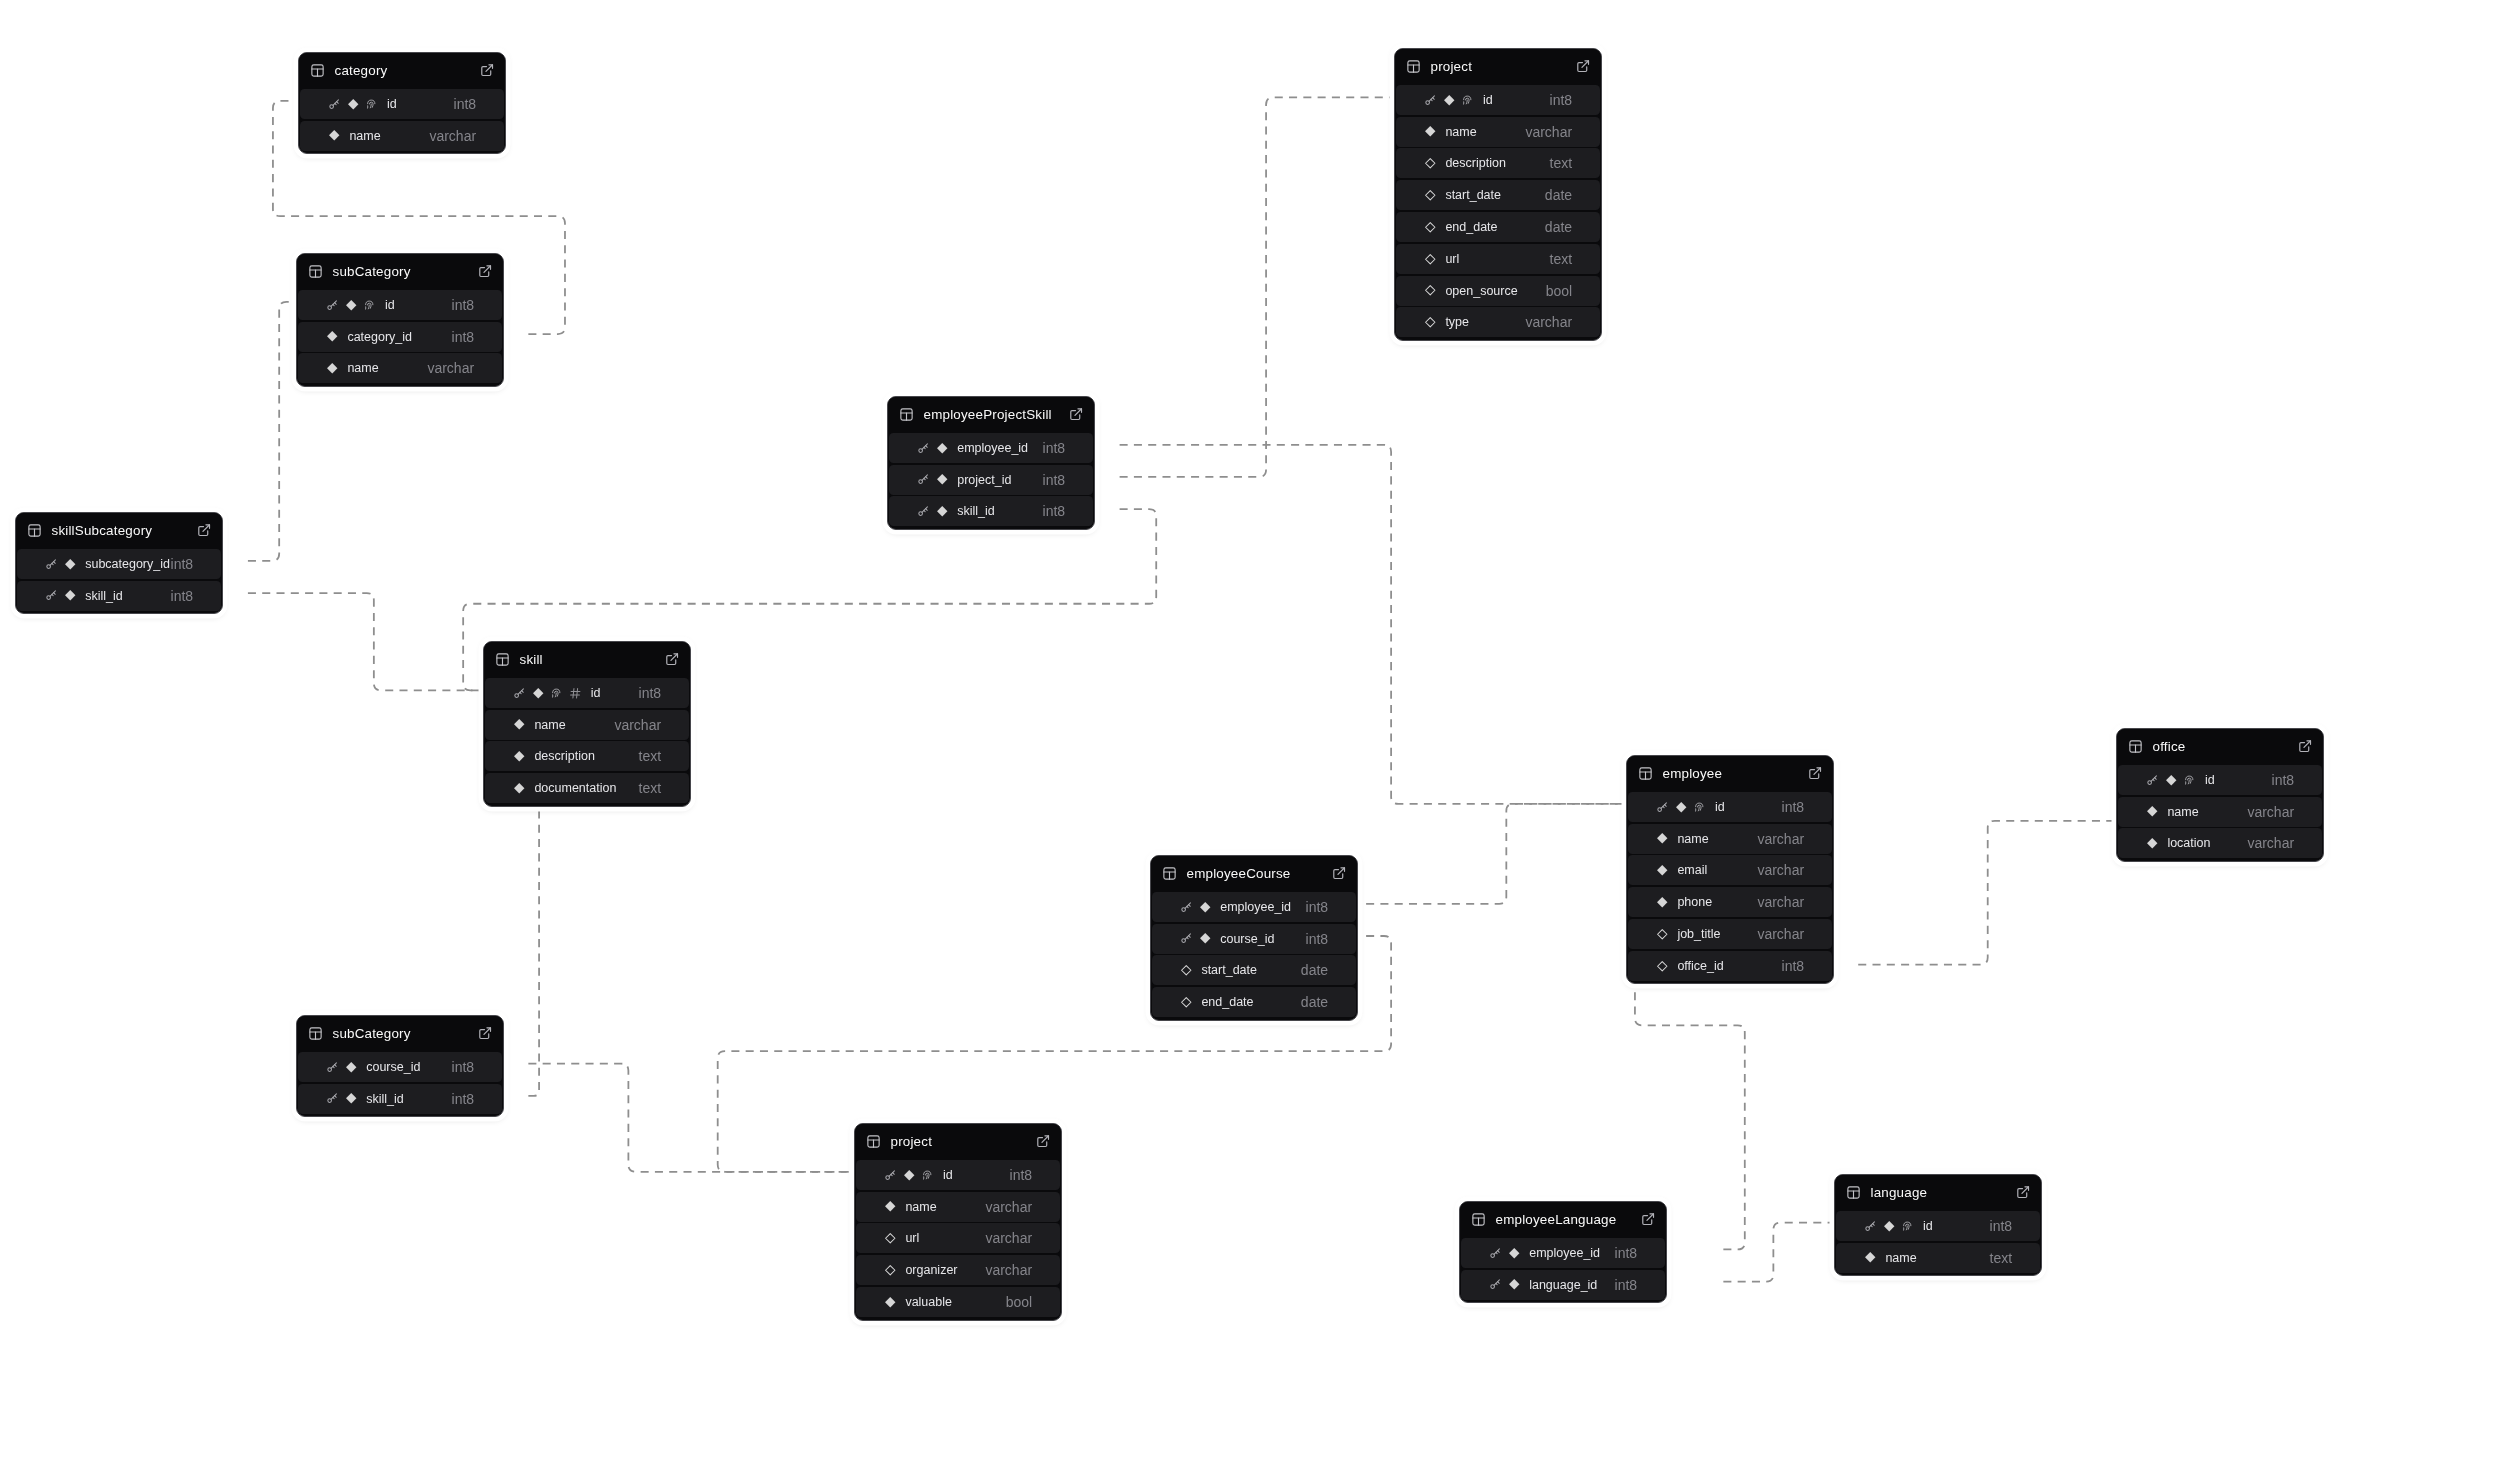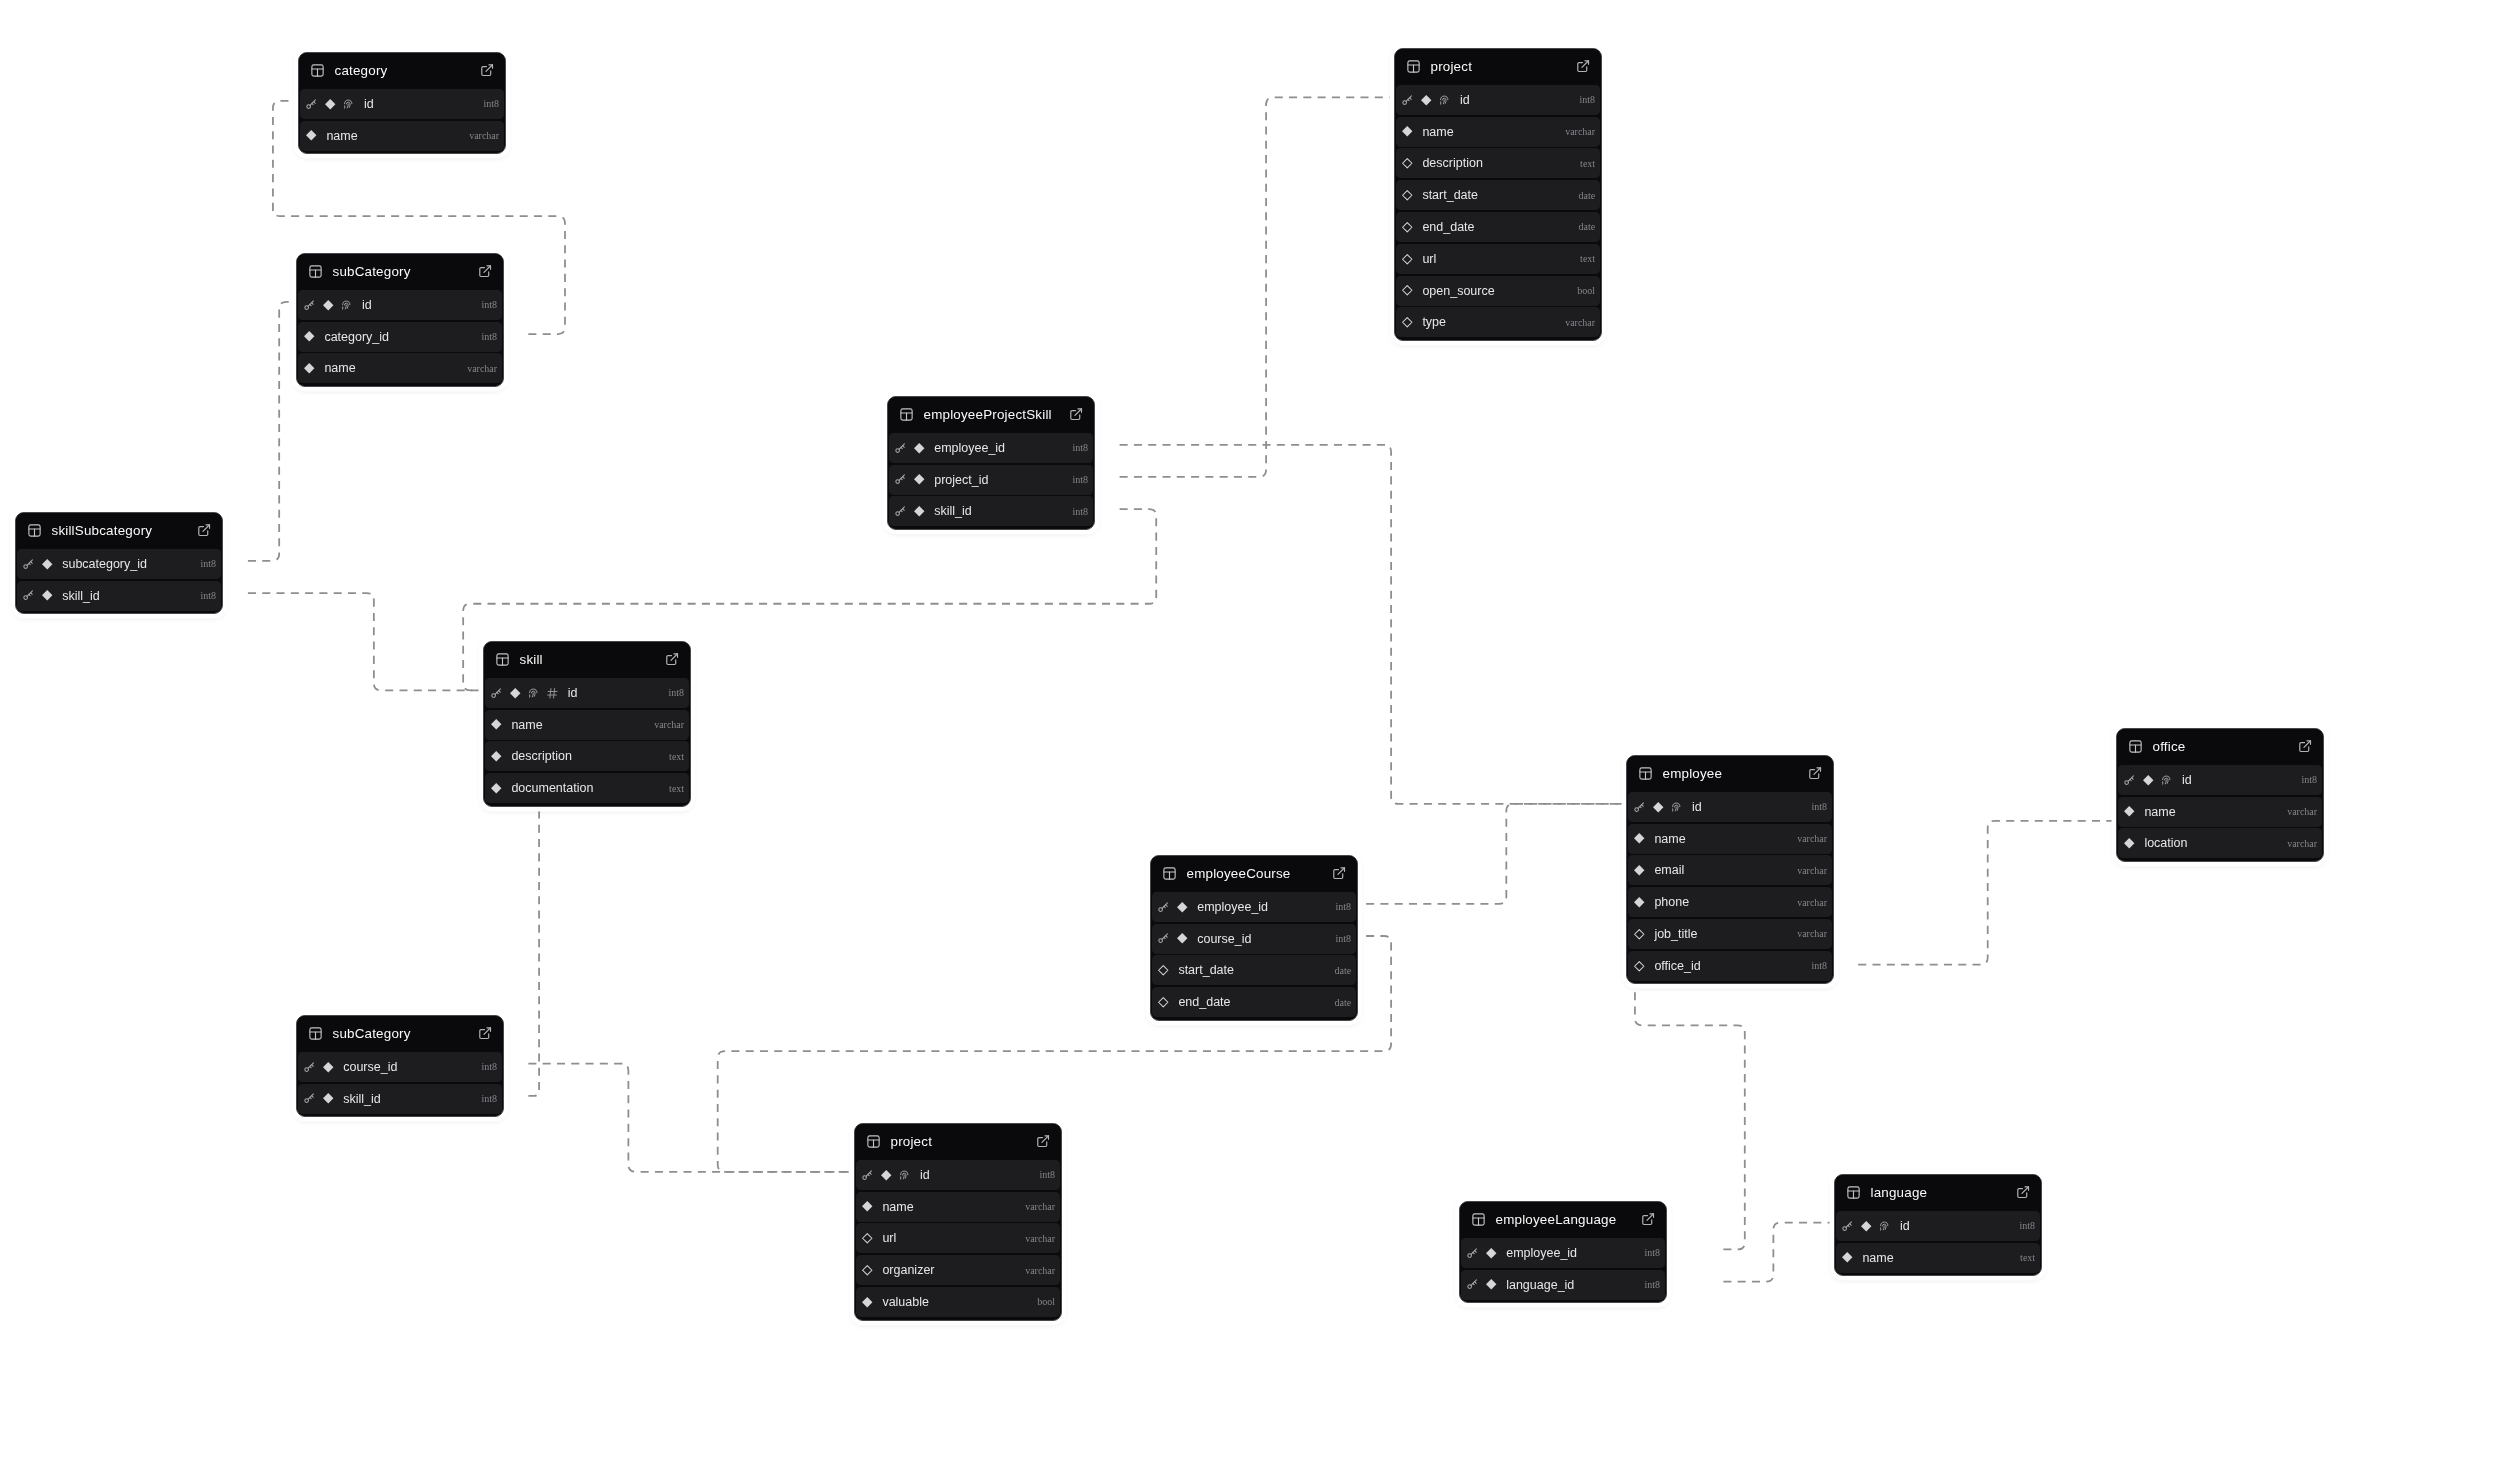--- a/index.html
+++ b/index.html
@@ -19,26 +19,26 @@
   }
   .tbl-header{
     height:34px;display:flex;align-items:center;padding:0 10.7px;
     background:#0a0a0c;color:#fafafa;
   }
   .tbl-name{margin-left:9.8px;font-size:13.4px;font-weight:500;letter-spacing:0.2px;flex:1;
     white-space:nowrap;overflow:hidden;}
   .tbl-icon svg,.ext svg{display:block;}
   .tbl-row{
     height:30px;margin:1.8px 0.9px 0 0.9px;border-radius:4.5px;
-    background:#1d1d20;display:flex;align-items:center;padding:0 5px;justify-content:space-between;
+    background:#1d1d20;display:flex;align-items:center;padding:0 28px;justify-content:space-between;
   }
   .row-icons{display:flex;align-items:center;gap:6.3px;}
   .row-icons svg{display:block;}
   .fname{margin-left:9px;font-size:12.5px;color:#e7e7ea;flex:1;white-space:nowrap;overflow:hidden;}
-  .ftype{font-family:Liberation Serif, serif;font-size:10px;color:#85858b;white-space:nowrap;}
+  .ftype{font-family:Liberation Sans, sans-serif;font-size:14px;color:#85858b;white-space:nowrap;}
 </style>
 </head>
 <body>
 
 <div id="canvas">
   <svg id="wires" width="2500" height="1479" viewBox="0 0 2798 1656">
       <path d="M591 374 L624 374 Q632 374 632 366 L632 250 Q632 242 624 242 L313 242 Q305 242 305 234 L305 121 Q305 113 313 113 L334 113" class="conn"></path>
       <path d="M277 628 L304 628 Q312 628 312 620 L312 346 Q312 338 320 338 L331 338" class="conn"></path>
       <path d="M277 664 L410 664 Q418 664 418 672 L418 765 Q418 773 426 773 L541 773" class="conn"></path>
       <path d="M1253 570 L1286 570 Q1294 570 1294 578 L1294 668 Q1294 676 1286 676 L526 676 Q518 676 518 684 L518 765 Q518 773 526 773 L541 773" class="conn"></path>

